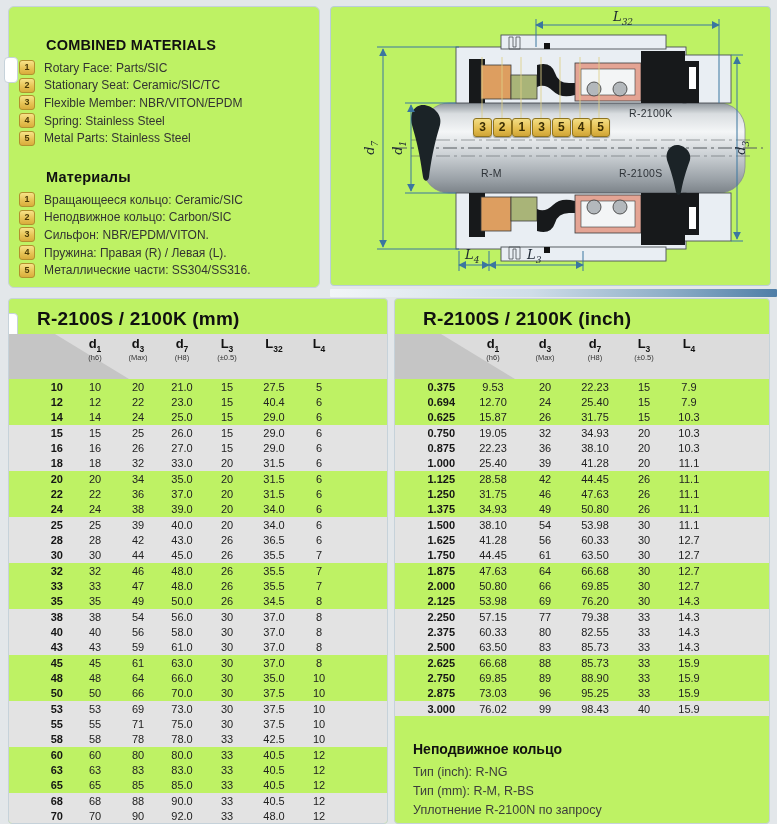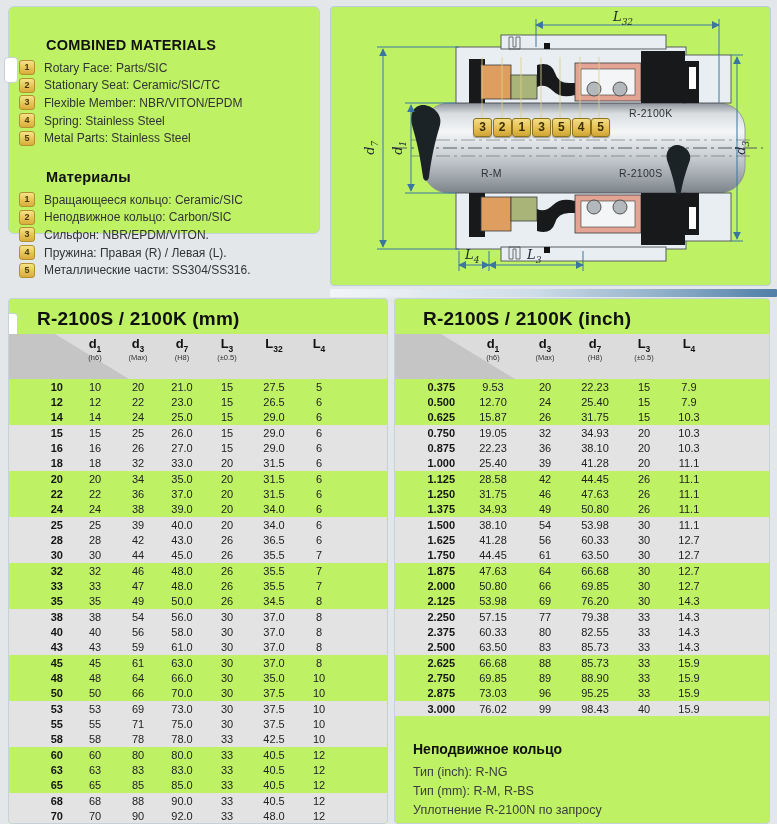--- a/index.html
+++ b/index.html
@@ -1,20 +1,20 @@
 <!DOCTYPE html>
 <html><head>
 <meta charset="utf-8">
 <style>
   html,body{margin:0;padding:0;}
   body{width:777px;height:824px;background:#e3e7ea;font-family:"Liberation Sans",sans-serif;position:relative;overflow:hidden;}
   .panel{position:absolute;background:#bef264;border:1px solid #c6d2da;border-radius:6px;box-sizing:border-box;}
 
   
-  #materials-panel{left:8px;top:6px;width:312px;height:228px;}
+  #materials-panel{left:8px;top:6px;width:312px;height:282px;}
   .side-tab{position:absolute;left:-5px;width:12px;height:24px;background:#ffffff;border:1px solid #c6d2da;border-radius:4px;}
   #materials-panel .side-tab{top:50px;}
   .mat-title{font-size:14.5px;font-weight:bold;color:#111;margin:0;padding:0 0 0 37px;letter-spacing:.2px;}
   #mat-title-en{padding-top:30px;}
   #mat-title-ru{padding-top:22px;}
   .mat-list{list-style:none;margin:6px 0 0 0;padding:0 0 0 10px;}
   .mat-item{display:flex;align-items:center;height:17.6px;}
   .badge{display:inline-block;width:14px;height:13px;margin-right:9px;background:linear-gradient(180deg,#f7e388 0%,#e7c456 55%,#d9ad3c 100%);border:1px solid #b2912e;border-radius:3px;font-size:9px;font-weight:bold;color:#4a3a05;text-align:center;line-height:13px;flex:0 0 auto;}
   .mat-text{font-size:12px;color:#333;white-space:nowrap;}
 
@@ -249,21 +249,21 @@
         <span>27.5</span>
         <span>5</span>
         <span></span>
       </div>
       <div class="trow grid-mm">
         <span>12</span>
         <span>12</span>
         <span>22</span>
         <span>23.0</span>
         <span>15</span>
-        <span>26.5</span>
+        <span>40.4</span>
         <span>6</span>
         <span></span>
       </div>
       <div class="trow grid-mm">
         <span>14</span>
         <span>14</span>
         <span>24</span>
         <span>25.0</span>
         <span>15</span>
         <span>29.0</span>
@@ -575,21 +575,21 @@
       <div class="trow grid-inch">
         <span>0.375</span>
         <span>9.53</span>
         <span>20</span>
         <span>22.23</span>
         <span>15</span>
         <span>7.9</span>
         <span></span>
       </div>
       <div class="trow grid-inch">
-        <span>0.500</span>
+        <span>0.694</span>
         <span>12.70</span>
         <span>24</span>
         <span>25.40</span>
         <span>15</span>
         <span>7.9</span>
         <span></span>
       </div>
       <div class="trow grid-inch">
         <span>0.625</span>
         <span>15.87</span>

